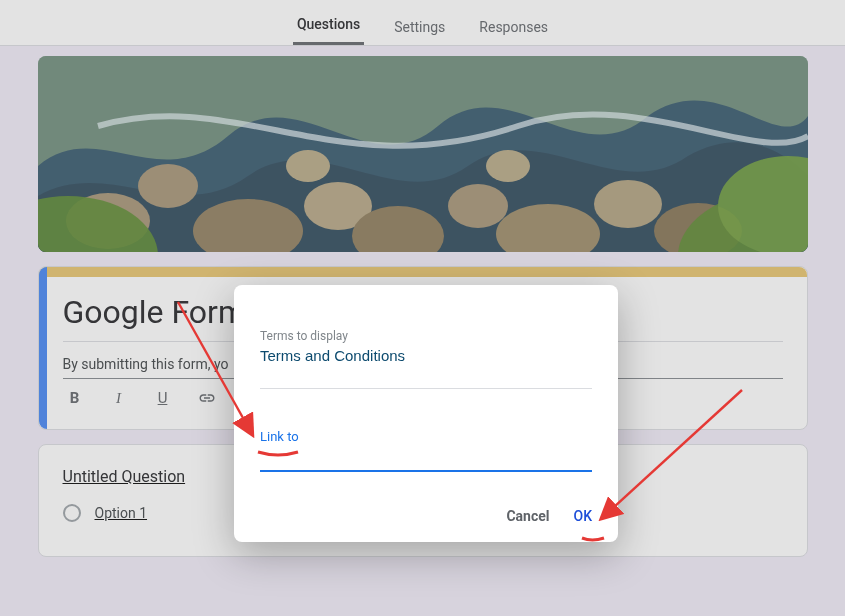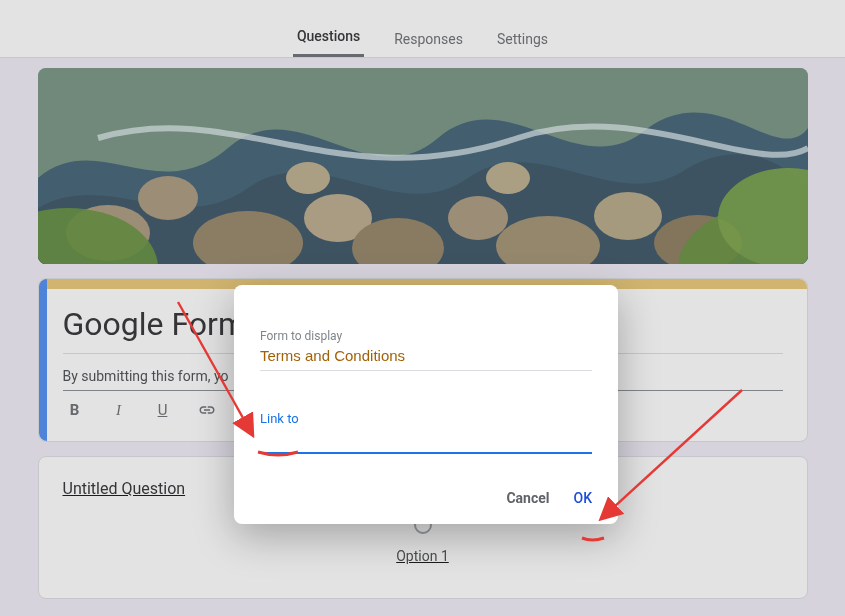--- a/index.html
+++ b/index.html
@@ -6,21 +6,21 @@
   body {
     font-family: Roboto, Arial, sans-serif;
     background: #f0ebf8;
     width: 845px;
     height: 616px;
     overflow: hidden;
     position: relative;
   }
   .tabbar {
     width: 100%;
-    height: 58px;
+    height: 46px;
     background: #fff;
     border-bottom: 1px solid #dadce0;
     display: flex;
     justify-content: center;
     align-items: flex-end;
     gap: 26px;
     font-size: 14px;
     color: #5f6368;
   }
   .tab { padding: 12px 4px 10px 4px; cursor: pointer; }
@@ -99,21 +99,21 @@
   .question-card{
     padding:22px 24px 34px 24px;
     text-decoration:underline;
   }
   .q-title{
     font-size:16px; color:#202124;
     margin-bottom:18px;
   }
   .option-row{
     display:flex; align-items:center; gap:14px;
-    font-size:14px; color:#3c4043;flex-direction:column;
+    font-size:14px; color:#3c4043;
   }
   .radio{
     width:18px;height:18px;border:2px solid #9aa0a6;border-radius:50%;
   }
 
   
   .dialog{
     position:absolute;
     left:234px; top:285px;
     width:384px;
@@ -124,24 +124,24 @@
     z-index:5;
   }
   .dlg-title{ font-size:18px; color:#202124; }
   .dlg-label{
     font-size:12px; color:#80868b; margin-top:20px;
   }
   .dlg-label.blue{ color:#1a73e8; font-size:13px; }
   .dlg-input{
     width:100%;
     font-size:15px;
-    color:#a16207;
+    color:#0c4a6e;
     border:none;
     border-bottom:1px solid #dadce0;
-    padding:4px 0 6px 0;
+    padding:4px 0 24px 0;
     outline:none;
     background:transparent;
   }
   .dlg-input.focus{
     border-bottom:2px solid #1a73e8;
     padding-bottom:5px;
   }
   .dlg-actions{
     display:flex; justify-content:flex-end; gap:24px;
     margin-top:36px;
@@ -153,22 +153,22 @@
   .btn-ok{ color:#1d4ed8;}
 
   
   .anno{ position:absolute; inset:0; z-index:10; pointer-events:none;}
 </style>
 </head>
 <body>
 
 <div class="tabbar">
   <div class="tab active">Questions</div>
+  <div class="tab">Settings</div>
   <div class="tab">Responses</div>
-  <div class="tab">Settings</div>
 </div>
 
 <div class="page">
 
   <div class="header-image">
     <svg viewBox="0 0 770 196" preserveAspectRatio="xMidYMid slice">
       <rect width="770" height="196" fill="#6d8c7a"></rect>
       <path d="M0 110 C60 60 120 140 190 80 C260 20 330 130 400 70 C470 10 540 120 610 60 C680 10 740 100 770 60 L770 196 L0 196 Z" fill="#33566b"></path>
       <path d="M0 140 C70 100 140 170 210 120 C280 70 360 160 430 110 C500 60 580 150 650 100 C720 60 770 120 770 120 L770 196 L0 196 Z" fill="#2a4456" opacity="0.85"></path>
 
@@ -217,21 +217,21 @@
       <div class="radio"></div>
       <span>Option 1</span>
     </div>
   </div>
 </div>
 
 <div class="scrim"></div>
 
 <div class="dialog">
 
-  <div class="dlg-label">Form to display</div>
+  <div class="dlg-label">Terms to display</div>
   <input class="dlg-input" value="Terms and Conditions" style="">
 
   <div class="dlg-label blue" style="margin-top:40px">Link to</div>
   <input class="dlg-input focus" value="" style="">
 
   <div class="dlg-actions">
     <span class="dlg-btn btn-cancel">Cancel</span>
     <span class="dlg-btn btn-ok">OK</span>
   </div>
 </div>

